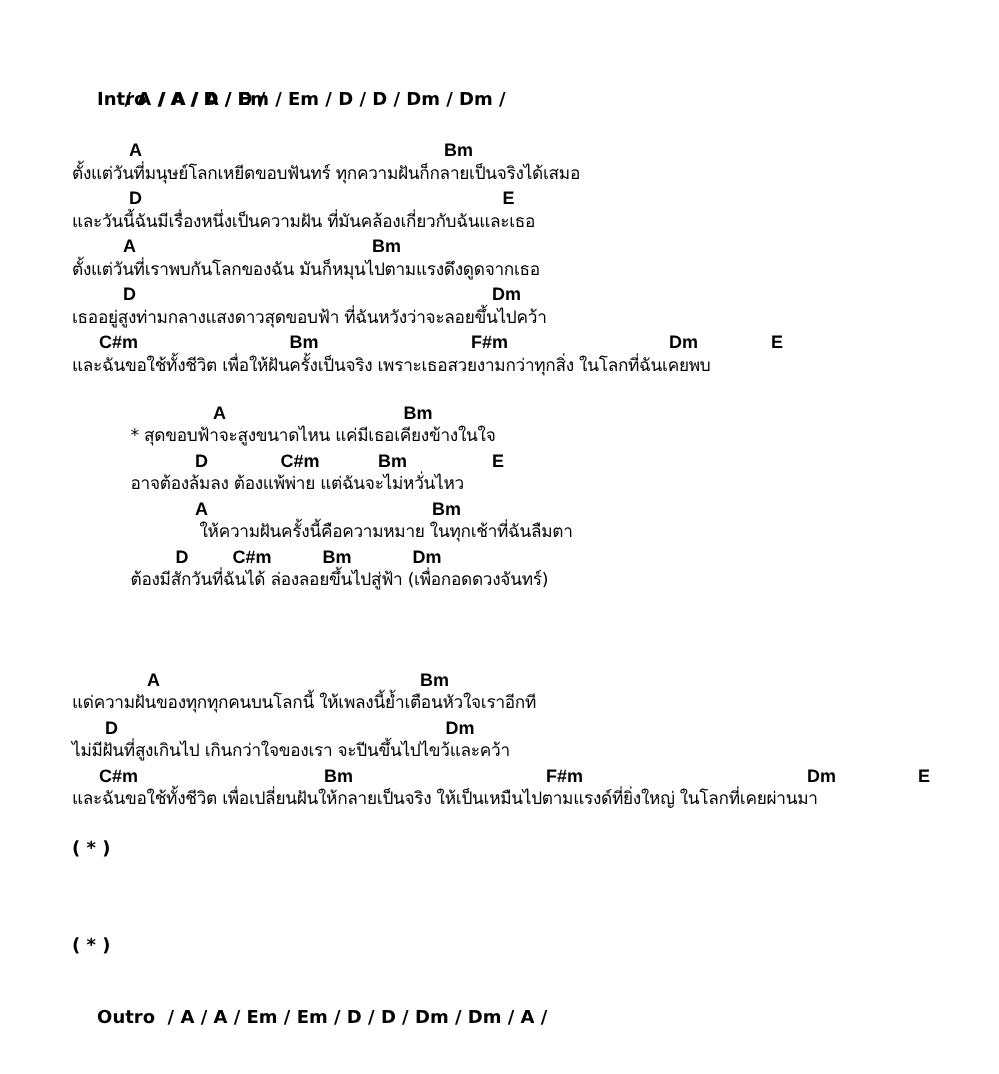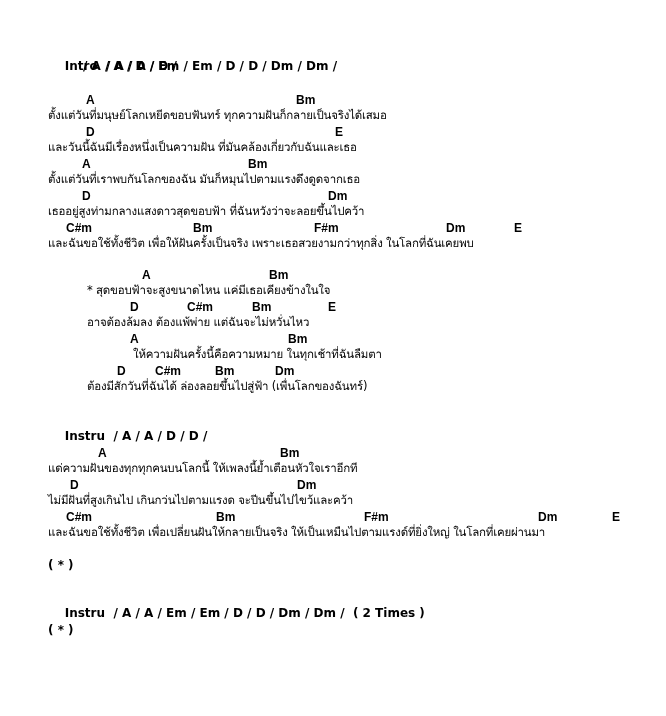--- a/index.html
+++ b/index.html
@@ -50,44 +50,41 @@
       <div class="ln chord" style="left: 252px; top: 299px;">Bm</div>
       <div class="ln chord" style="left: 328px; top: 299px;">E</div>
       <div class="ln lyric" style="left: 87px; top: 314px;">อาจต้องล้มลง ต้องแพ้พ่าย แต่ฉันจะไม่หวั่นไหว</div>
       <div class="ln chord" style="left: 130px; top: 331px;">A</div>
       <div class="ln chord" style="left: 288px; top: 331px;">Bm</div>
       <div class="ln lyric" style="left: 87px; top: 346px; margin-left: 46px;">ให้ความฝันครั้งนี้คือความหมาย ในทุกเช้าที่ฉันลืมตา</div>
       <div class="ln chord" style="left: 117px; top: 363px;">D</div>
       <div class="ln chord" style="left: 155px; top: 363px;">C#m</div>
       <div class="ln chord" style="left: 215px; top: 363px;">Bm</div>
       <div class="ln chord" style="left: 275px; top: 363px;">Dm</div>
-      <div class="ln lyric" style="left: 87px; top: 378px;">ต้องมีสักวันที่ฉันได้ ล่องลอยขึ้นไปสู่ฟ้า (เพื่นโลกของฉันทร์)</div>
+      <div class="ln lyric" style="left: 87px; top: 378px;">ต้องมีสักวันที่ฉันได้ ล่องลอยขึ้นไปสู่ฟ้า (เพื่อกอดดวงจันทร์)</div>
     </div>
 
-  <div class="ln bold" style="left:48px; top:412px;">
-    <span>Instru</span>&nbsp;&nbsp;<span>/ A / A / D / D /</span>
-  </div>
 
   <div id="verse2">
       <div class="ln chord" style="left: 98px; top: 445px;">A</div>
       <div class="ln chord" style="left: 280px; top: 445px;">Bm</div>
       <div class="ln lyric" style="left: 48px; top: 460px;">แด่ความฝันของทุกทุกคนบนโลกนี้ ให้เพลงนี้ย้ำเตือนหัวใจเราอีกที</div>
       <div class="ln chord" style="left: 70px; top: 477px;">D</div>
       <div class="ln chord" style="left: 297px; top: 477px;">Dm</div>
-      <div class="ln lyric" style="left: 48px; top: 492px;">ไม่มีฝันที่สูงเกินไป เกินกว่นไปตามแรงด จะปีนขึ้นไปไขว้และคว้า</div>
+      <div class="ln lyric" style="left: 48px; top: 492px;">ไม่มีฝันที่สูงเกินไป เกินกว่าใจของเรา จะปีนขึ้นไปไขว้และคว้า</div>
       <div class="ln chord" style="left: 66px; top: 509px;">C#m</div>
       <div class="ln chord" style="left: 216px; top: 509px;">Bm</div>
       <div class="ln chord" style="left: 364px; top: 509px;">F#m</div>
       <div class="ln chord" style="left: 538px; top: 509px;">Dm</div>
       <div class="ln chord" style="left: 612px; top: 509px;">E</div>
       <div class="ln lyric" style="left: 48px; top: 524px;">และฉันขอใช้ทั้งชีวิต เพื่อเปลี่ยนฝันให้กลายเป็นจริง ให้เป็นเหมืนไปตามแรงด์ที่ยิ่งใหญ่ ในโลกที่เคยผ่านมา</div>
     </div>
 
   <div class="ln bold" style="left:48px; top:557px;">( * )</div>
 
-  <div class="ln bold" style="left:48px; top:589px;">
-    <span>Instru</span>&nbsp;&nbsp;<span>/ A / A / Em / Em / D / D / Dm / Dm /</span>&nbsp;&nbsp;<span>( 2 Times )</span>
-  </div>
 
   <div class="ln bold" style="left:48px; top:622px;">( * )</div>
 
+  <div class="ln bold" style="left:48px; top:654px;">
+    <span>Outro</span>&nbsp;&nbsp;<span>/ A / A / Em / Em / D / D / Dm / Dm / A /</span>
+  </div>
 
 </div>
 
 </body></html>

